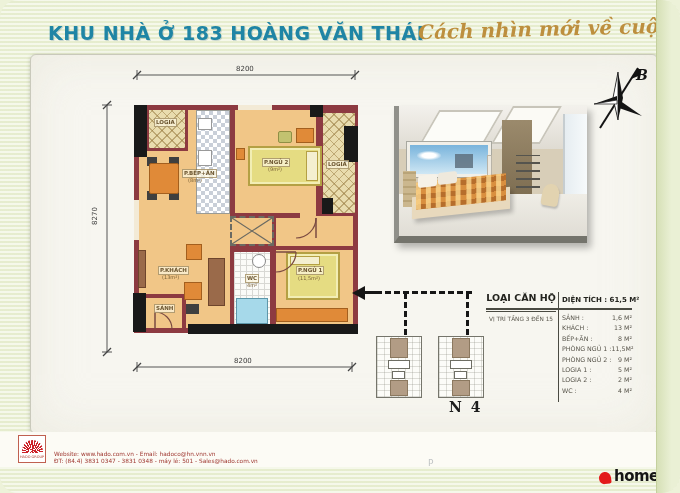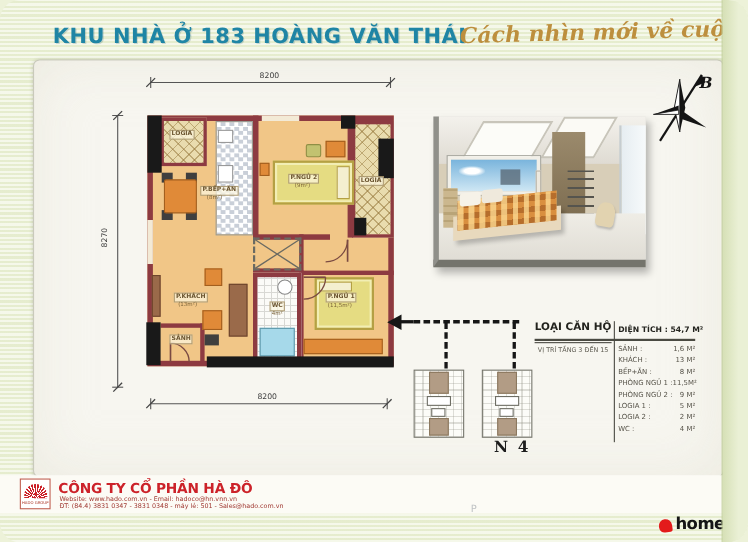--- a/index.html
+++ b/index.html
@@ -326,21 +326,21 @@
     <div style="left:47%;top:38%;width:3px;height:32%;background:#eee9df;border:1px solid #b9b4a8;"></div>
     <div style="left:2%;top:50%;width:7%;height:28%;background:repeating-linear-gradient(0deg,#cbb78e 0 5px,#b9a478 5px 7px);"></div>
     <div style="left:7%;top:66%;width:52%;height:17%;background:#e8d9bd;transform:skewY(-6deg);box-shadow:3px 4px 4px rgba(0,0,0,.22);"></div>
     <div style="left:9%;top:55%;width:48%;height:21%;transform:skewY(-6deg);background-color:#d98f3f;background-image:repeating-linear-gradient(90deg,rgba(255,222,150,.75) 0 5px,transparent 5px 10px),repeating-linear-gradient(0deg,rgba(130,60,15,.4) 0 5px,transparent 5px 10px);"></div>
     <div style="left:10%;top:53%;width:10%;height:9%;background:#f6f2e8;border-radius:3px;transform:skewY(-6deg);"></div>
     <div style="left:21%;top:51%;width:10%;height:9%;background:#efe9dc;border-radius:3px;transform:skewY(-6deg);"></div>
     <div style="left:76%;top:60%;width:9%;height:17%;background:#e2d3b0;border-radius:45% 45% 20% 20%;transform:rotate(10deg);box-shadow:1px 2px 2px rgba(0,0,0,.2);"></div>
   </div>
 
   <div class="abs tbl-h1" style="left:486px;top:292px;width:70px;">LOẠI CĂN HỘ</div>
-  <div class="abs tbl-h2" style="left:562px;top:296px;">DIỆN TÍCH : 54,7 M²</div>
+  <div class="abs tbl-h2" style="left:562px;top:296px;">DIỆN TÍCH : 61,5 M²</div>
   <div class="abs tbl-line" style="left:486px;top:308px;width:146px;height:1.5px;"></div>
   <div class="abs tbl-line" style="left:486px;top:311px;width:70px;height:1px;"></div>
   <div class="abs tbl-line" style="left:558px;top:292px;width:1px;height:110px;"></div>
   <div class="abs tbl-sub" style="left:486px;top:316px;width:70px;">VỊ TRÍ TẦNG 3 ĐẾN 15</div>
 
   <div class="abs" style="left:562px;top:313px;width:70px;">
     <div class="tbl-row">
       <span>SẢNH :</span>
       <span>1,6 M²</span>
     </div>
@@ -372,21 +372,20 @@
       <span>WC :</span>
       <span>4 M²</span>
     </div>
   </div>
 
   <div class="abs footer-band"></div>
   <div class="abs hado-logo-box">
     <div class="abs hado-fan"></div>
     <div class="abs hado-caption">HADO GROUP</div>
   </div>
-  <div class="abs hado-company" style="left:53px;top:436px;">CÔNG TY CỔ PHẦN HÀ ĐÔ</div>
   <div class="abs hado-contact" style="left:54px;top:451px;">Website: www.hado.com.vn  -  Email: hadoco@hn.vnn.vn</div>
   <div class="abs hado-contact" style="left:54px;top:458px;">ĐT: (84.4) 3831 0347 - 3831 0348  -  máy lẻ: 501  -  Sales@hado.com.vn</div>
 
   <div class="abs watermark" style="left:428px;top:458px;">P</div>
 
   <div class="abs homeup-icon" style="left:599px;top:472px;"></div>
   <div class="abs homeup-text" style="left:614px;top:467px;">homeup</div>
 
   <div class="abs edge-band"></div>
 

